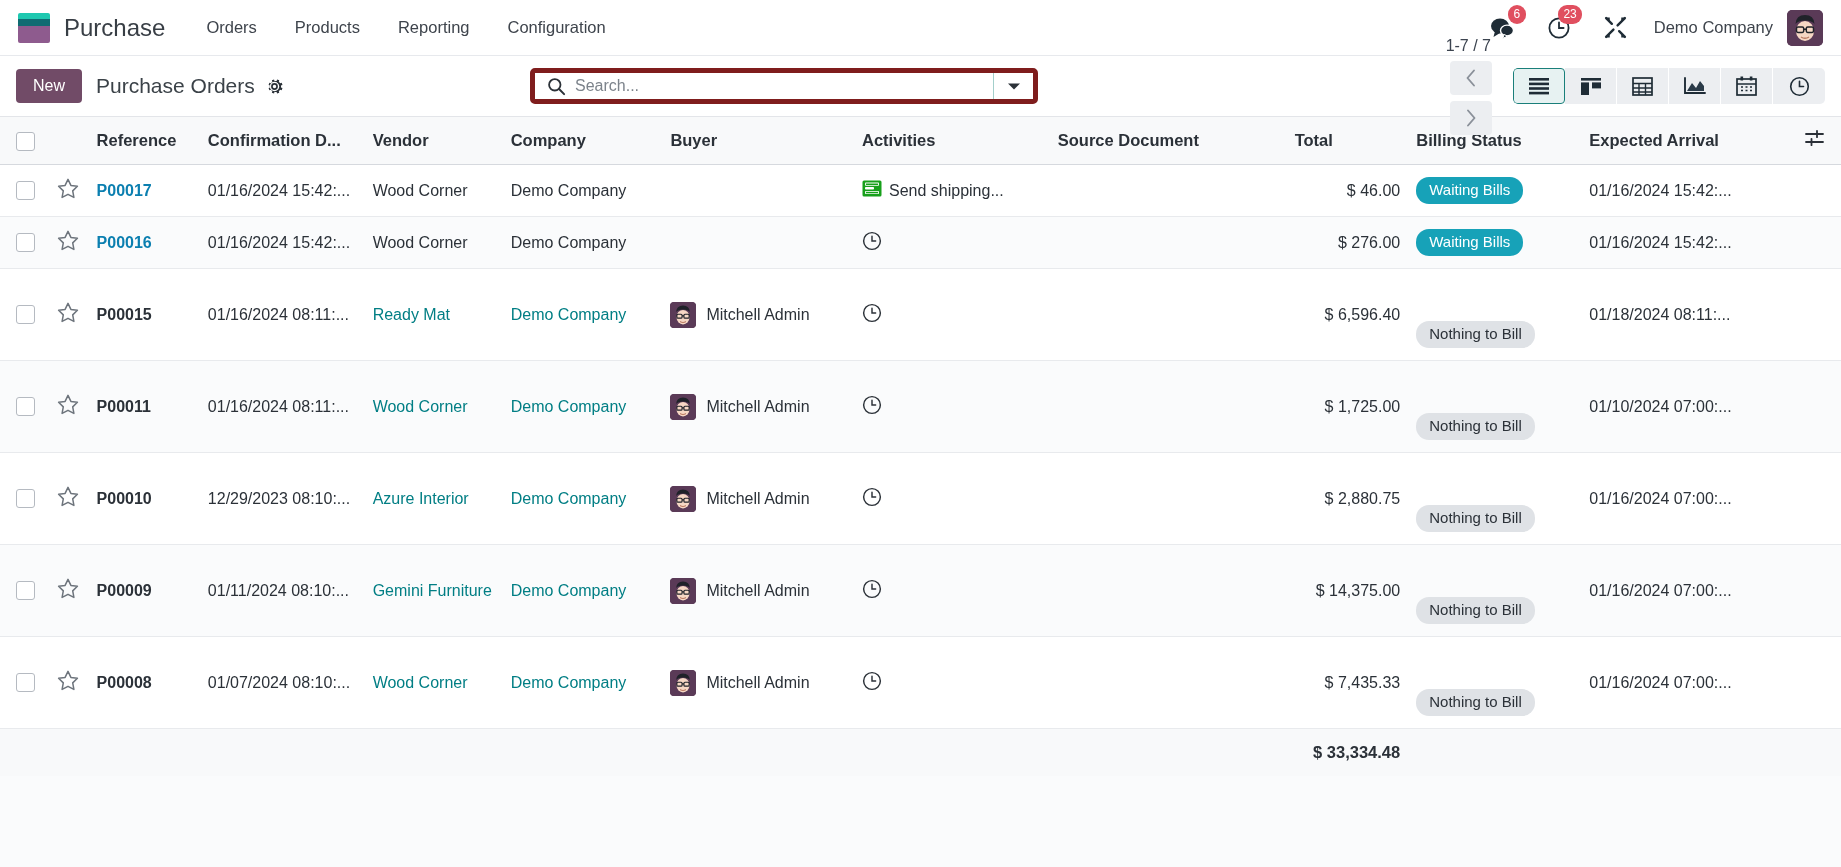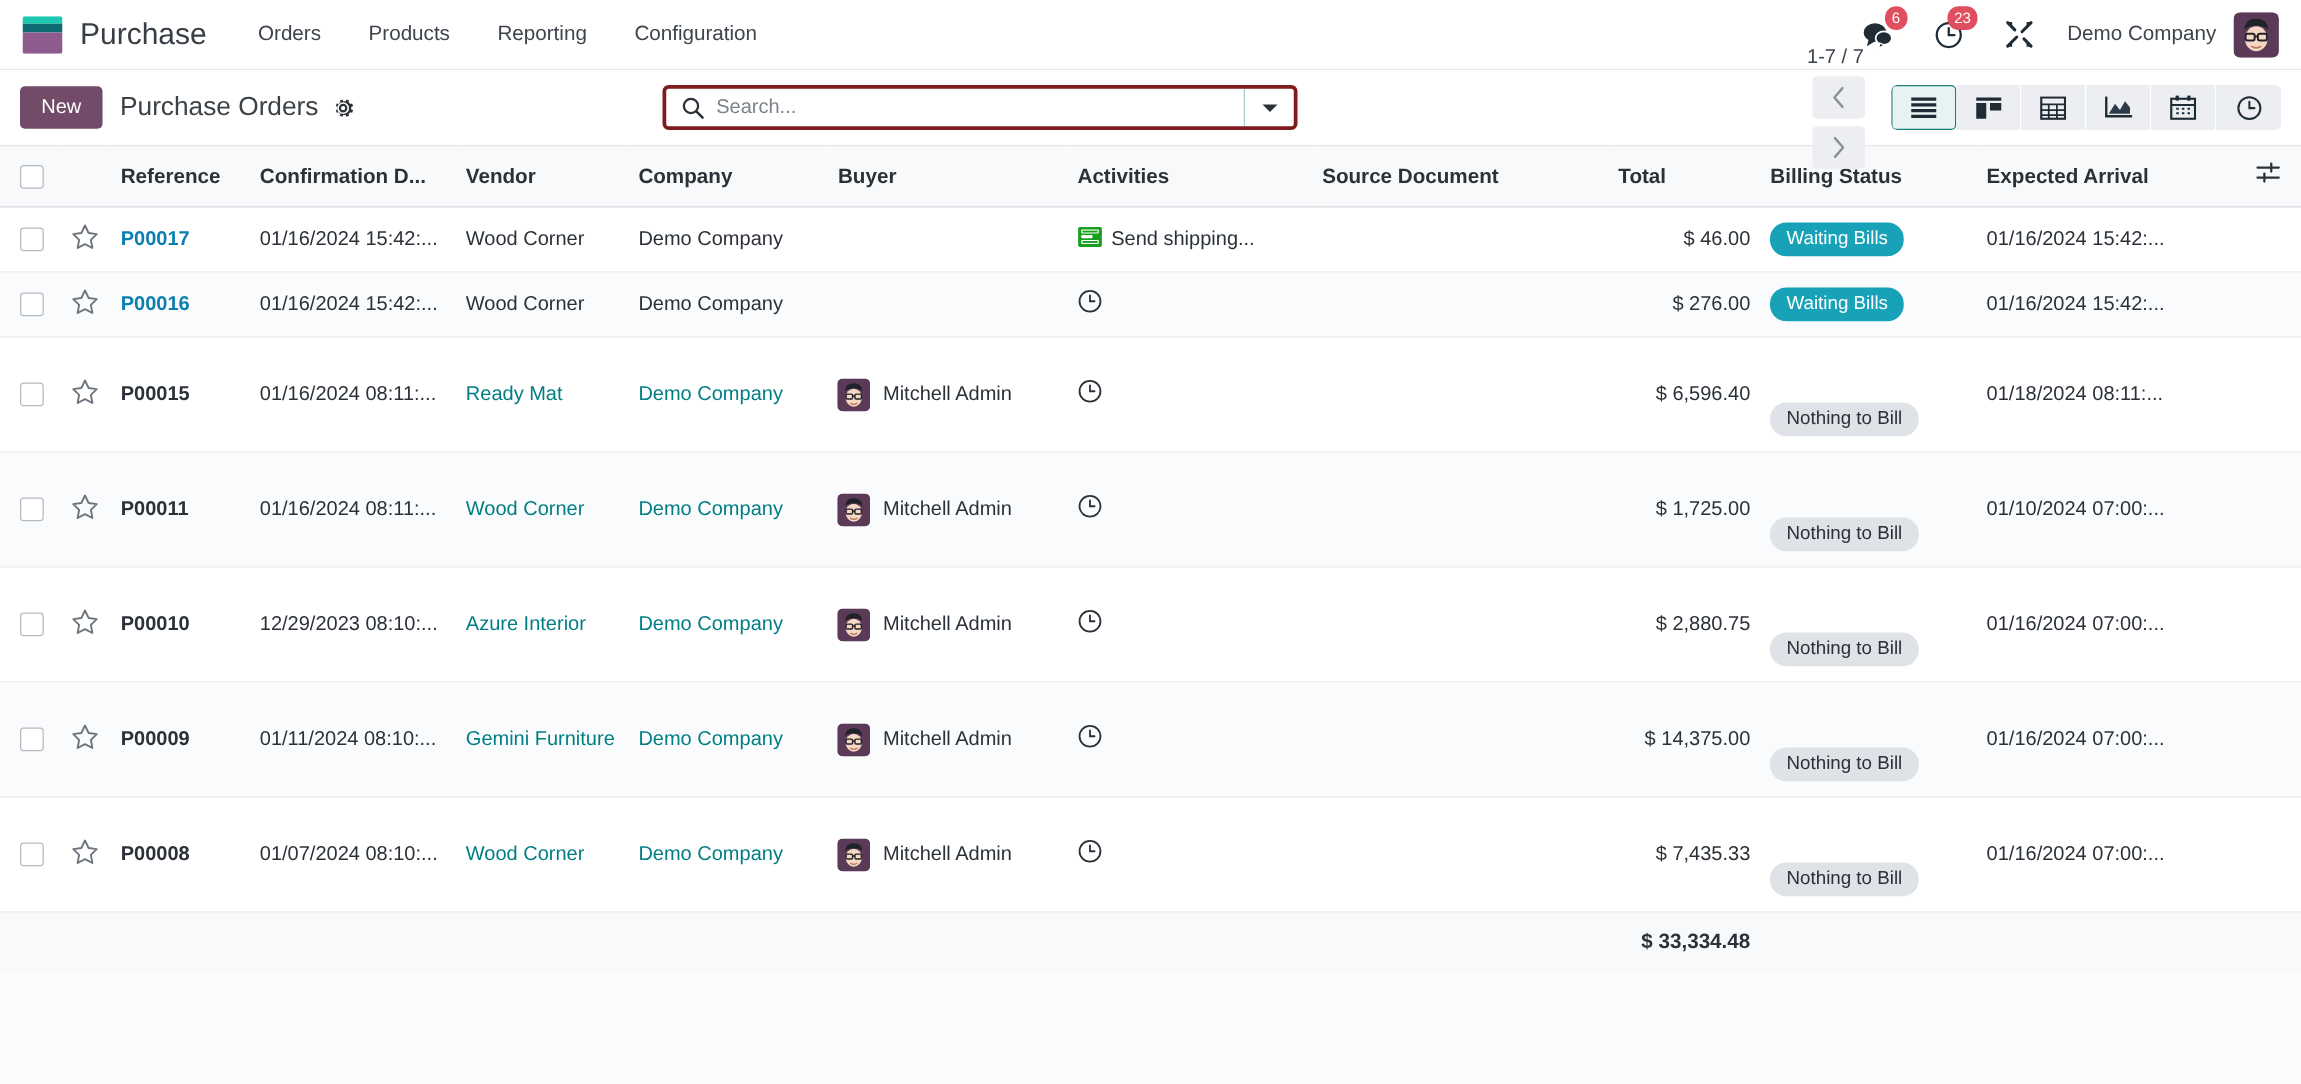--- a/index.html
+++ b/index.html
@@ -122,21 +122,21 @@
   .gear-btn { cursor: pointer; display: flex; align-items: center; }
 
   .searchbar-wrap {
     position: absolute;
     left: 530px;
     width: 508px;
   }
   .searchbar {
     display: flex;
     align-items: center;
-    border: 3px solid #7f1d1d;
+    border: 5px solid #7f1d1d;
     border-radius: 5px;
     height: 36px;
     background: #fff;
     overflow: hidden;
   }
   .searchbar .s-icon { padding: 0 9px 0 12px; display: flex; align-items: center; }
   .search-input {
     flex: 1;
     border: none;
     outline: none;

